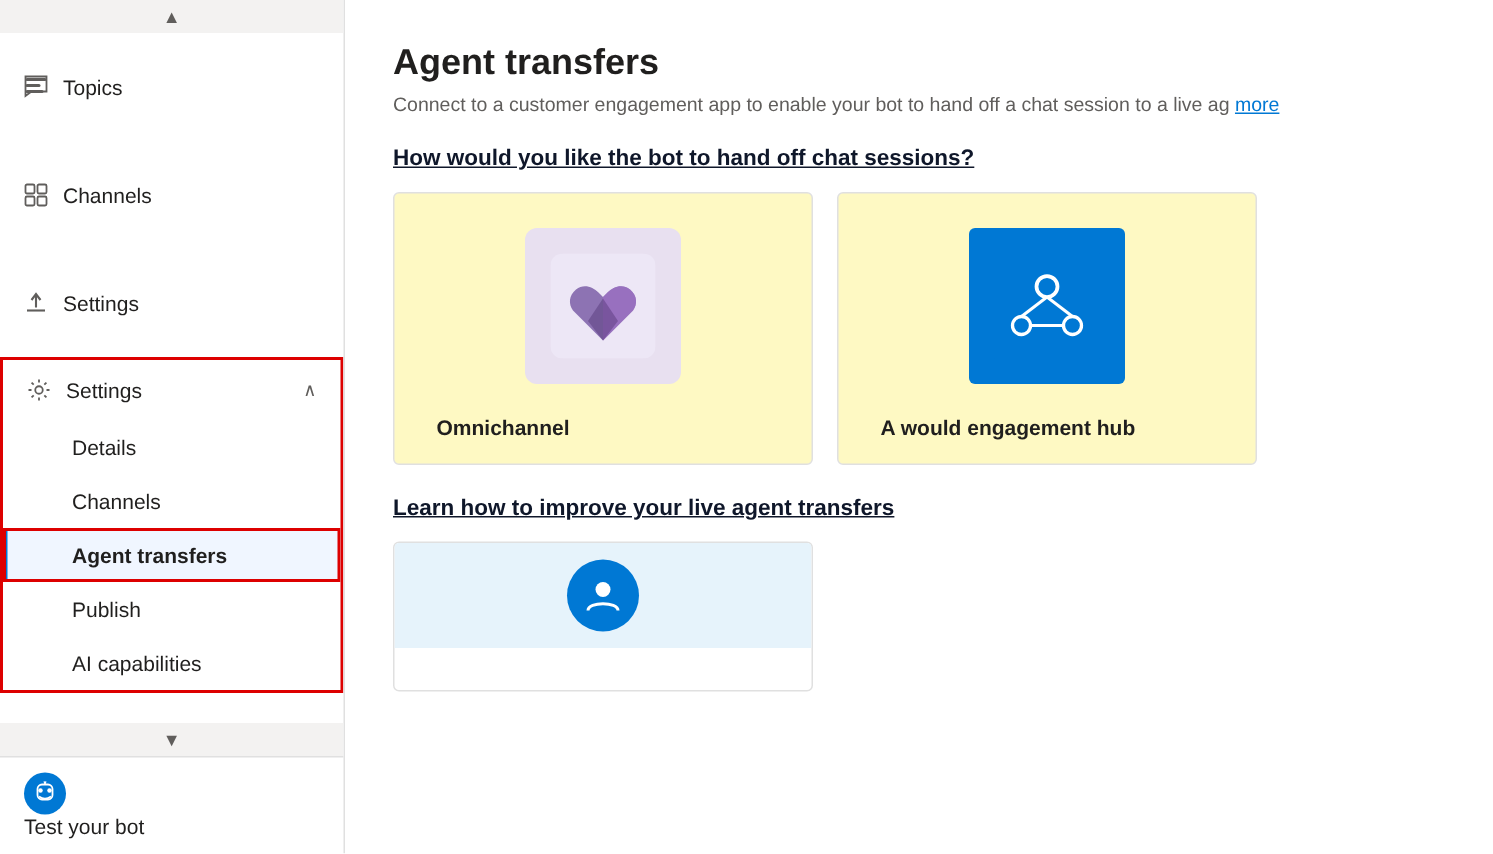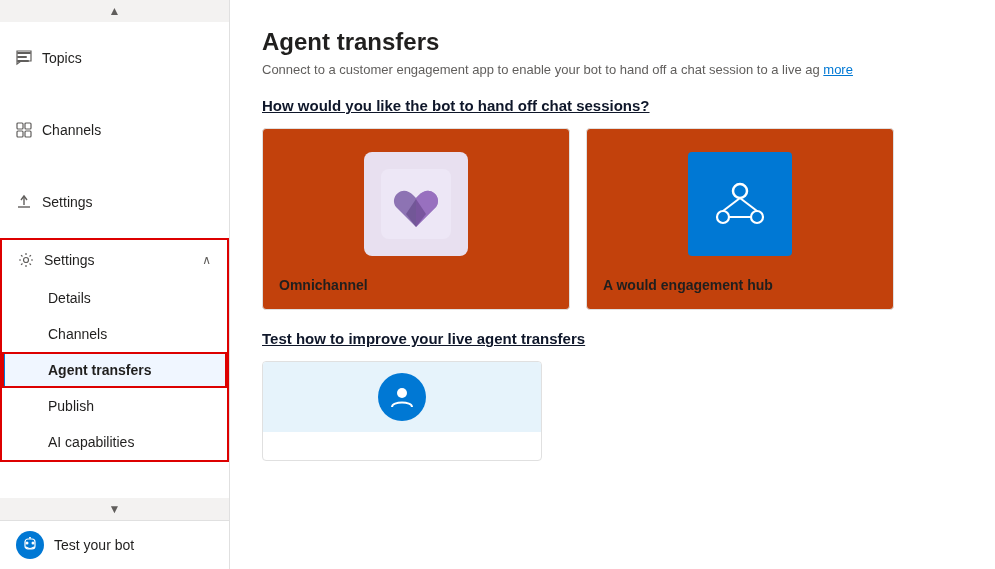--- a/index.html
+++ b/index.html
@@ -82,24 +82,24 @@
     .settings-sub-item.highlighted {
       outline: 2px solid #d00;
       outline-offset: -2px;
     }
 
     
     .sidebar-bottom {
       border-top: 1px solid #e0e0e0;
       padding: 10px 16px;
       display: flex;
-      align-items: center;
-      cursor: pointer;
-      font-size: 14px;
-      color: #201f1e;
+      cursor: pointer;
+      font-size: 14px;
+      color: #201f1e;
+      flex-direction: column;
     }
     .bot-avatar {
       width: 28px;
       height: 28px;
       background: #0078d4;
       border-radius: 50%;
       display: flex;
       align-items: center;
       justify-content: center;
       margin-right: 10px;
@@ -153,30 +153,30 @@
       text-decoration: underline;
     }
 
     .cards-row {
       display: flex;
       gap: 16px;
       margin-bottom: 20px;
     }
 
     .card {
-      width: 308px;
+      width: 280px;
       min-height: 160px;
       border: 1px solid #e0e0e0;
       border-radius: 4px;
-      background: #c2410c;
+      background: #fef9c3;
       display: flex;
       flex-direction: column;
       align-items: center;
       justify-content: flex-start;
-      padding: 20px 16px 16px;
+      padding: 20px 28px 16px;
       cursor: pointer;
       overflow: hidden;
     }
 
     .card-icon-area {
       width: 110px;
       height: 110px;
       display: flex;
       align-items: center;
       justify-content: center;
@@ -388,21 +388,21 @@
             <line x1="35" y1="29" x2="18" y2="42" stroke="white" stroke-width="2"></line>
             <line x1="35" y1="29" x2="52" y2="42" stroke="white" stroke-width="2"></line>
             <line x1="24" y1="48" x2="46" y2="48" stroke="white" stroke-width="2"></line>
           </svg>
         </div>
       </div>
       <div class="card-label">A would engagement hub</div>
     </div>
   </div>
 
-  <h2 class="section-title">Test how to improve your live agent transfers</h2>
+  <h2 class="section-title">Learn how to improve your live agent transfers</h2>
 
   <div class="cards-row">
 
     <div class="learn-card">
       <div class="learn-card-top">
         <div class="learn-avatar">
           <svg width="28" height="28" viewBox="0 0 28 28" fill="white">
             <circle cx="14" cy="10" r="5" fill="white"></circle>
             <path d="M4 24 C4 18 24 18 24 24" stroke="white" stroke-width="2" fill="none"></path>
           </svg>

